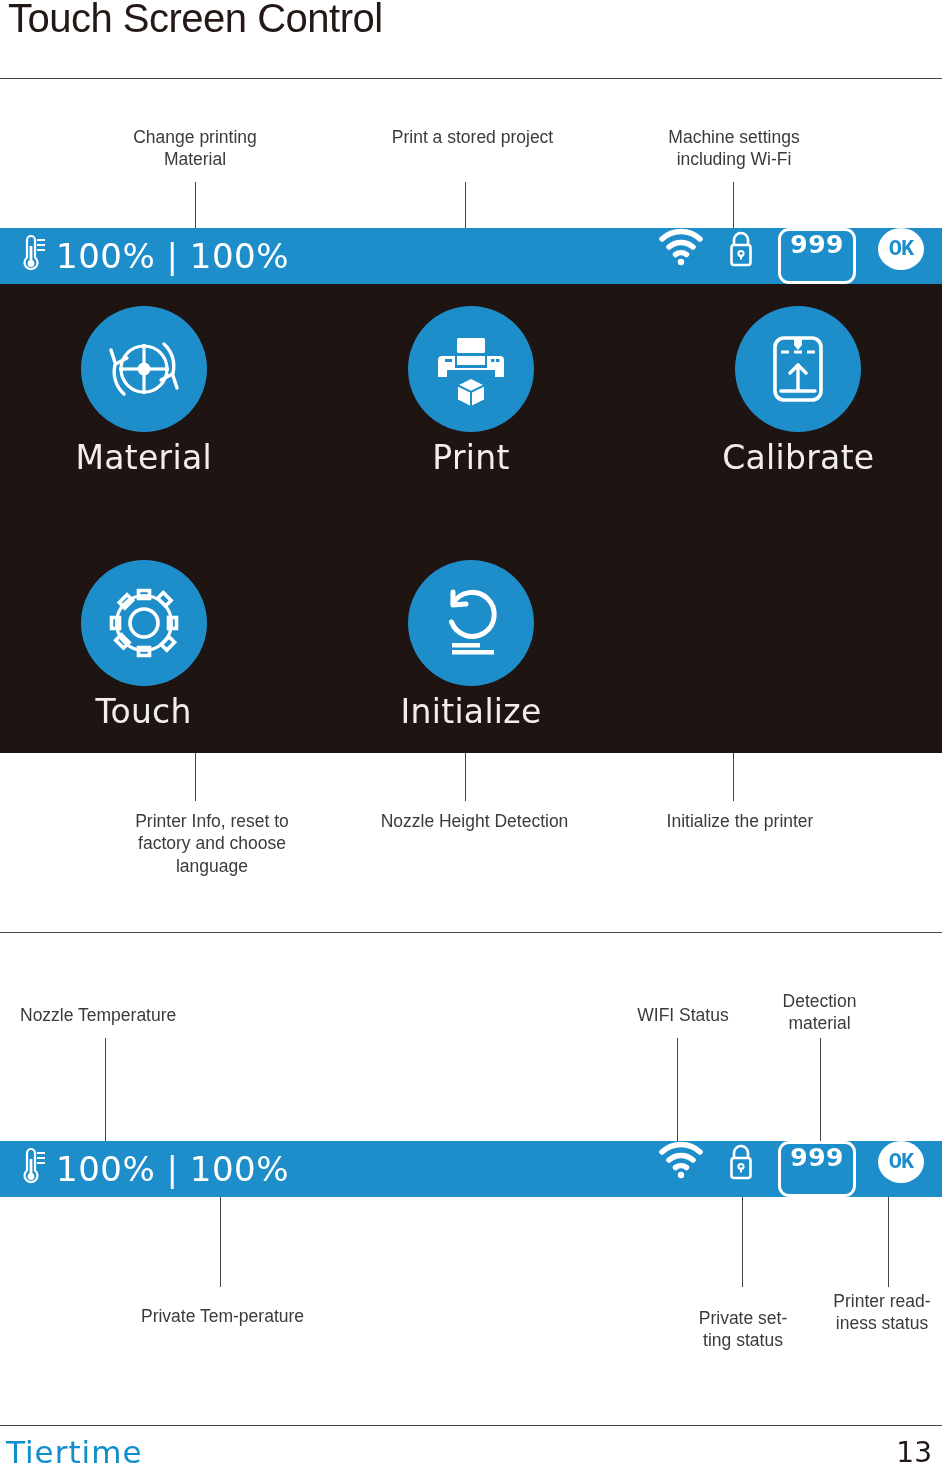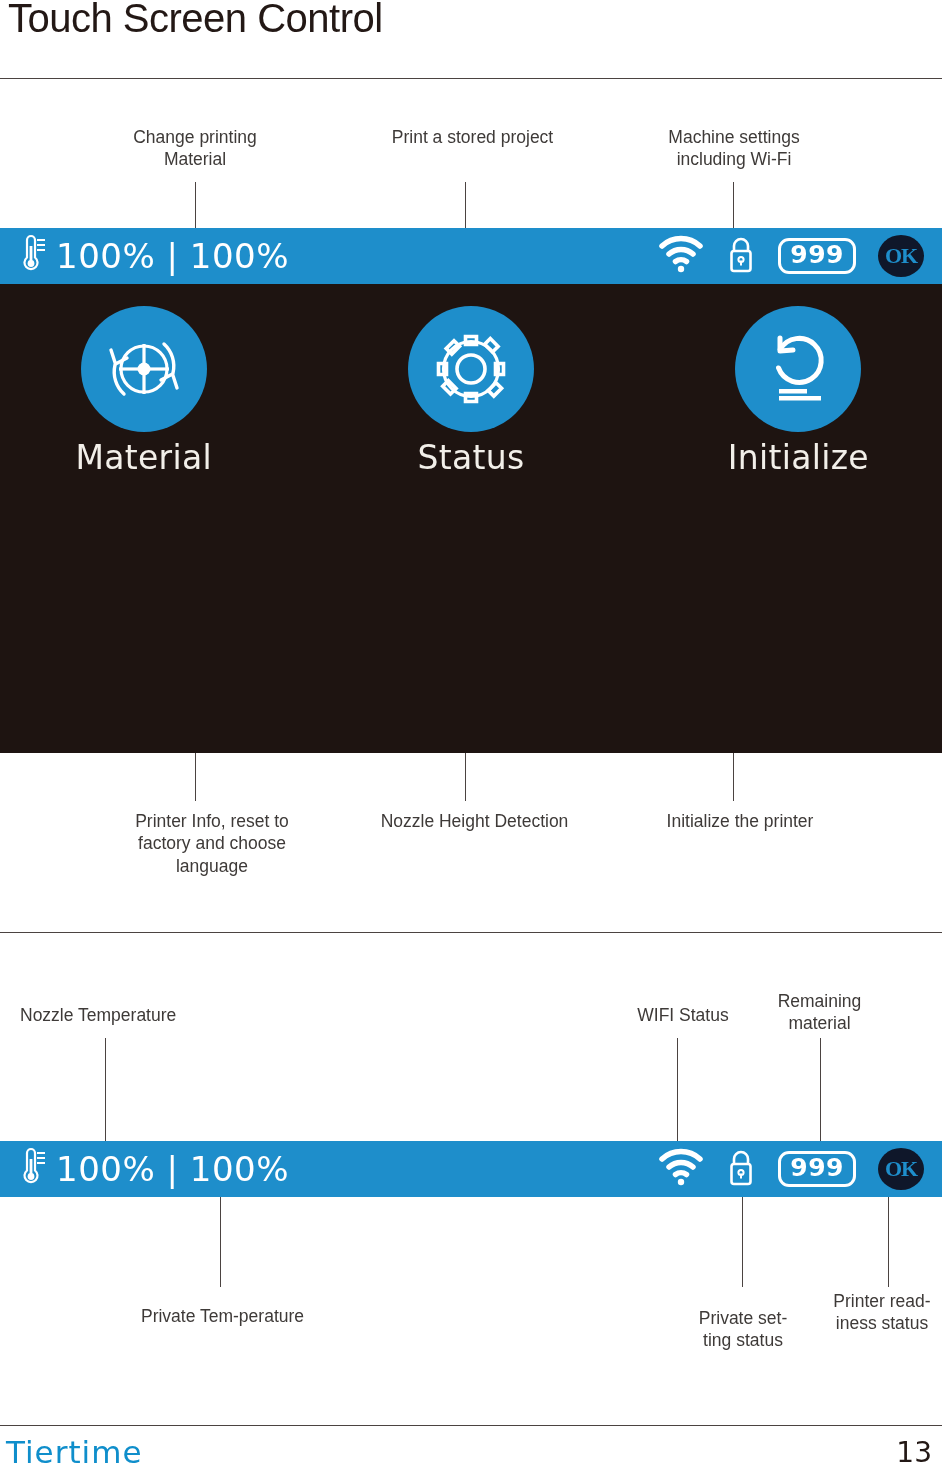--- a/index.html
+++ b/index.html
@@ -58,35 +58,35 @@
     display:flex; align-items:center; gap:10px;
     margin-left:16px;
   }
   .sb-temp {
     font-size:34px; font-weight:400; color:#fff;
     letter-spacing:0.5px; white-space:nowrap;
     font-family:"DejaVu Sans", sans-serif;
   }
   .sb-right {
     position:absolute; right:18px; top:0; height:56px;
-    display:flex; align-items:center; gap:22px;
+    display:flex; gap:22px;
   }
   .badge999 {
     border:3px solid #fff; border-radius:11px;
     padding:1px 9px 2px 9px;
     color:#fff; font-size:25px; font-weight:700;
     line-height:1.05; letter-spacing:0.5px;
     font-family:"DejaVu Sans", sans-serif;
   }
   .ok-badge {
     width:46px; height:42px; border-radius:50%;
-    background:#0f172a; color:#1e8ecb;
+    background:#ffffff; color:#1e8ecb;
     display:flex; align-items:center; justify-content:center;
     font-size:22px; font-weight:700; letter-spacing:-1px;
-    font-family:Liberation Serif, serif;
+    font-family:Liberation Mono, monospace;
   }
 
   
   .menu-grid {
     position:absolute; left:0; top:56px; width:942px; height:469px;
     display:grid;
     grid-template-columns:repeat(3,1fr);
     grid-template-rows:repeat(2,1fr);
     gap:40px;
   }
@@ -184,41 +184,72 @@
           <line x1="48" y1="42" x2="67" y2="42" stroke="#fff" stroke-width="3.2"></line>
           <path d="M13 38 a30 30 0 0 0 9 29" fill="none" stroke="#fff" stroke-width="3.4" stroke-linecap="round"></path>
           <path d="M71 46 a30 30 0 0 0 -9 -29" fill="none" stroke="#fff" stroke-width="3.4" stroke-linecap="round"></path>
           <path d="M9 23 l4.5 14 L25 31" fill="none" stroke="#fff" stroke-width="3.4" stroke-linecap="round" stroke-linejoin="round"></path>
           <path d="M75 61 l-4.5 -14 L59 53" fill="none" stroke="#fff" stroke-width="3.4" stroke-linecap="round" stroke-linejoin="round"></path>
         </svg>
       </div>
       <div class="menu-label">Material</div>
     </div>
 
-
+    <div class="menu-item">
+      <div class="menu-circle">
+        <svg width="84" height="84" viewBox="0 0 84 84">
+          <rect x="28" y="11" width="28" height="15" rx="1.5" fill="#fff"></rect>
+          <rect x="28" y="29" width="28" height="9" fill="#fff"></rect>
+          <path d="M13 29 h13 v12 h32 v-12 h13 a4 4 0 0 1 4 4 v17 h-9 v-7 h-48 v7 h-9 v-17 a4 4 0 0 1 4 -4 z" fill="#fff"></path>
+          <rect x="16" y="32" width="7" height="3" fill="#1e8ecb"></rect>
+          <rect x="62" y="32" width="3.5" height="3" fill="#1e8ecb"></rect>
+          <rect x="67" y="32" width="3.5" height="3" fill="#1e8ecb"></rect>
+          <path d="M42 52 l13 6.5 v14 l-13 6.5 l-13 -6.5 v-14 z" fill="#fff"></path>
+          <path d="M29 58.5 l13 6.5 l13 -6.5" fill="none" stroke="#1e8ecb" stroke-width="2"></path>
+          <line x1="42" y1="65" x2="42" y2="79" stroke="#1e8ecb" stroke-width="2"></line>
+        </svg>
+      </div>
+      <div class="menu-label">Print</div>
+    </div>
+
+    <div class="menu-item">
+      <div class="menu-circle">
+        <svg width="84" height="84" viewBox="0 0 84 84">
+          <rect x="19" y="11" width="46" height="62" rx="9" fill="none" stroke="#fff" stroke-width="3.6"></rect>
+          <path d="M38 11 h8 v7 l-4 5 l-4 -5 z" fill="#fff"></path>
+          <line x1="25" y1="25" x2="33" y2="25" stroke="#fff" stroke-width="3"></line>
+          <line x1="38" y1="25" x2="46" y2="25" stroke="#fff" stroke-width="3"></line>
+          <line x1="51" y1="25" x2="59" y2="25" stroke="#fff" stroke-width="3"></line>
+          <line x1="42" y1="62" x2="42" y2="38" stroke="#fff" stroke-width="3.4" stroke-linecap="round"></line>
+          <path d="M34 46 l8 -8 l8 8" fill="none" stroke="#fff" stroke-width="3.4" stroke-linecap="round" stroke-linejoin="round"></path>
+          <line x1="25" y1="64" x2="59" y2="64" stroke="#fff" stroke-width="3.4" stroke-linecap="round"></line>
+        </svg>
+      </div>
+      <div class="menu-label">Calibrate</div>
+    </div>
 
 
     <div class="menu-item">
       <div class="menu-circle">
         <svg width="84" height="84" viewBox="0 0 84 84">
           <g fill="none" stroke="#fff" stroke-width="3.6">
             <circle cx="42" cy="42" r="14"></circle>
             <path d="M36.5 9.5 h11 v8 h-11 z"></path>
             <path d="M36.5 66.5 h11 v8 h-11 z"></path>
             <path d="M9.5 36.5 v11 h8 v-11 z"></path>
             <path d="M66.5 36.5 v11 h8 v-11 z"></path>
             <path d="M17.2 21.5 l7.8 -7.8 l5.6 5.6 l-7.8 7.8 z"></path>
             <path d="M59.2 63.5 l7.8 -7.8 l5.6 5.6 l-7.8 7.8 z"></path>
             <path d="M13.7 59.2 l7.8 7.8 l5.6 -5.6 l-7.8 -7.8 z"></path>
             <path d="M55.7 17.2 l7.8 7.8 l5.6 -5.6 l-7.8 -7.8 z"></path>
             <circle cx="42" cy="42" r="27.5" stroke-width="3.2" stroke-dasharray="0"></circle>
           </g>
         </svg>
       </div>
-      <div class="menu-label">Status</div>
+      <div class="menu-label">Touch</div>
     </div>
 
     <div class="menu-item">
       <div class="menu-circle">
         <svg width="84" height="84" viewBox="0 0 84 84">
           <path d="M30 17 a22 22 0 1 1 -8 17" fill="none" stroke="#fff" stroke-width="5" stroke-linecap="round" transform="rotate(-20 42 36)"></path>
           <path d="M24 11 l0 13 l13 -1" fill="none" stroke="#fff" stroke-width="5" stroke-linecap="round" stroke-linejoin="round"></path>
           <rect x="23" y="62" width="28" height="4.5" fill="#fff"></rect>
           <rect x="23" y="69" width="42" height="4.5" fill="#fff"></rect>
         </svg>
@@ -234,21 +265,21 @@
 <div class="leader" style="left:733px; top:753px; height:48px;"></div>
 
 <div class="anno" style="left:116px; top:810px; width:192px;">Printer Info, reset to factory and choose language</div>
 <div class="anno" style="left:357px; top:810px; width:235px;">Nozzle Height Detection</div>
 <div class="anno" style="left:640px; top:810px; width:200px;">Initialize the printer</div>
 
 <div class="rule rule-mid"></div>
 
 <div class="anno left" style="left:20px; top:1004px; width:210px;">Nozzle Temperature</div>
 <div class="anno" style="left:623px; top:1004px; width:120px;">WIFI Status</div>
-<div class="anno" style="left:762px; top:990px; width:115px;">Remaining material</div>
+<div class="anno" style="left:762px; top:990px; width:115px;">Detection material</div>
 
 <div class="leader" style="left:105px; top:1038px; height:103px;"></div>
 <div class="leader" style="left:677px; top:1038px; height:103px;"></div>
 <div class="leader" style="left:820px; top:1038px; height:103px;"></div>
 
 <div class="status-bar standalone">
   <div class="sb-left">
     <span>
       <svg width="30" height="40" viewBox="0 0 30 40">
         <path d="M11 6 a4 4 0 0 1 8 0 v17.5 a6.5 6.5 0 1 1 -8 0 z" fill="none" stroke="#fff" stroke-width="2.2"></path>

